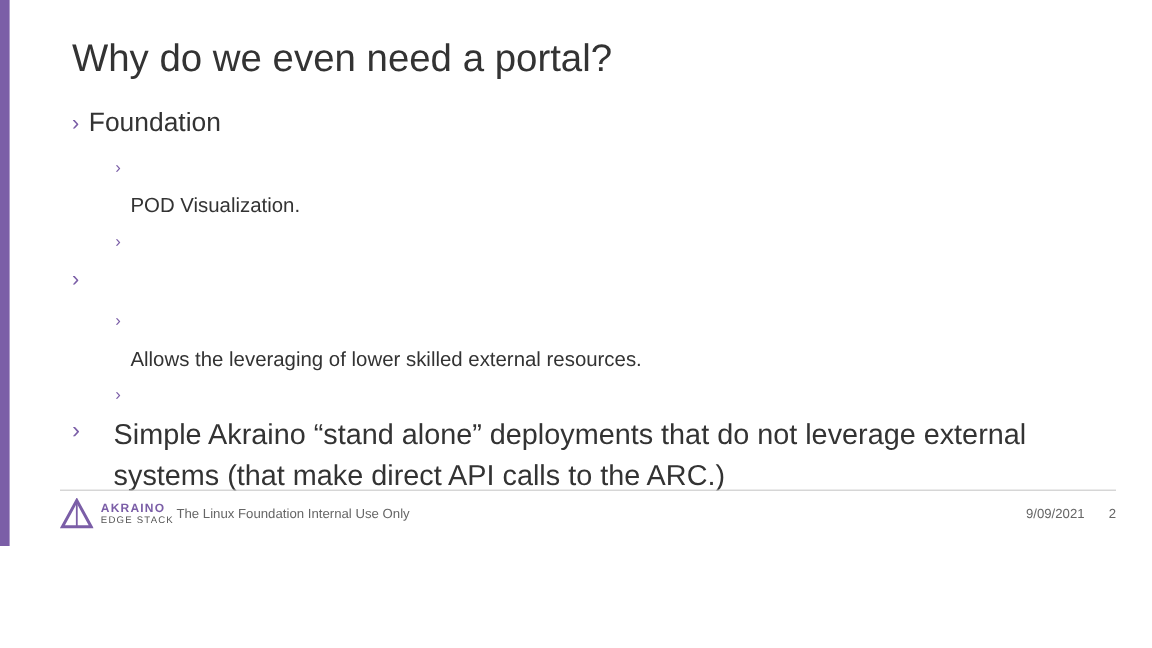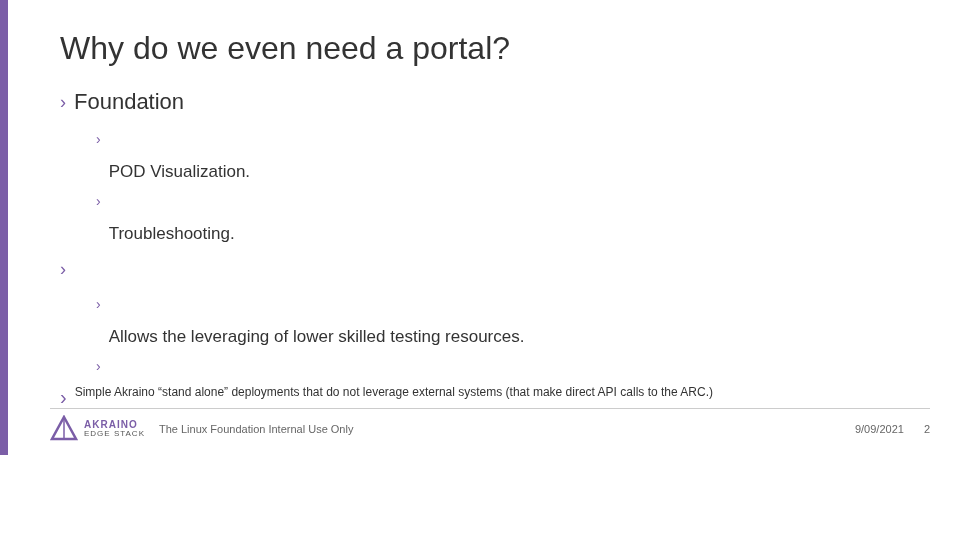--- a/index.html
+++ b/index.html
@@ -95,21 +95,21 @@
       display: flex;
       justify-content: space-between;
       align-items: center;
       border-top: 1px solid #cccccc;
       padding-top: 6px;
     }
 
     .footer-left {
       display: flex;
       align-items: center;
-      gap: 14px;
+      gap: 2px;
     }
 
     
     .logo-container {
       display: flex;
       align-items: center;
       gap: 6px;
     }
 
     .logo-text {
@@ -152,23 +152,24 @@
     .footer-page {
       font-size: 11px;
       color: #666666;
     }
 
     .large-bullet {
       margin-bottom: 14px;
     }
 
     .large-bullet-text {
-      font-size: 12px;
+      font-size: 24px;
       color: #333333;
       line-height: 1.4;
+      margin-left: 20px;
     }
   </style>
 </head>
 <body>
 
 <div class="slide">
   <h1 class="slide-title">Why do we even need a portal?</h1>
 
   <div class="content">
 
@@ -176,31 +177,30 @@
       <span class="chevron">›</span>
       <span class="bullet-l1-text">Foundation</span>
     </div>
     <div class="sub-bullets">
       <div class="bullet-l2">
         <span class="chevron">›</span>
         <span class="bullet-l2-text">POD Visualization.</span>
       </div>
       <div class="bullet-l2">
         <span class="chevron">›</span>
-        <span class="bullet-l2-text">Troubleshooting.</span>
       </div>
     </div>
 
     <div class="bullet-l1">
       <span class="chevron">›</span>
     </div>
     <div class="sub-bullets">
       <div class="bullet-l2">
         <span class="chevron">›</span>
-        <span class="bullet-l2-text">Allows the leveraging of lower skilled testing resources.</span>
+        <span class="bullet-l2-text">Allows the leveraging of lower skilled external resources.</span>
       </div>
       <div class="bullet-l2">
         <span class="chevron">›</span>
       </div>
     </div>
 
     <div class="bullet-l1 large-bullet">
       <span class="chevron" style="font-size:20px; margin-top:2px;">›</span>
       <span class="large-bullet-text">Simple Akraino “stand alone” deployments that do not leverage external systems (that make direct API calls to the ARC.)</span>
     </div>

